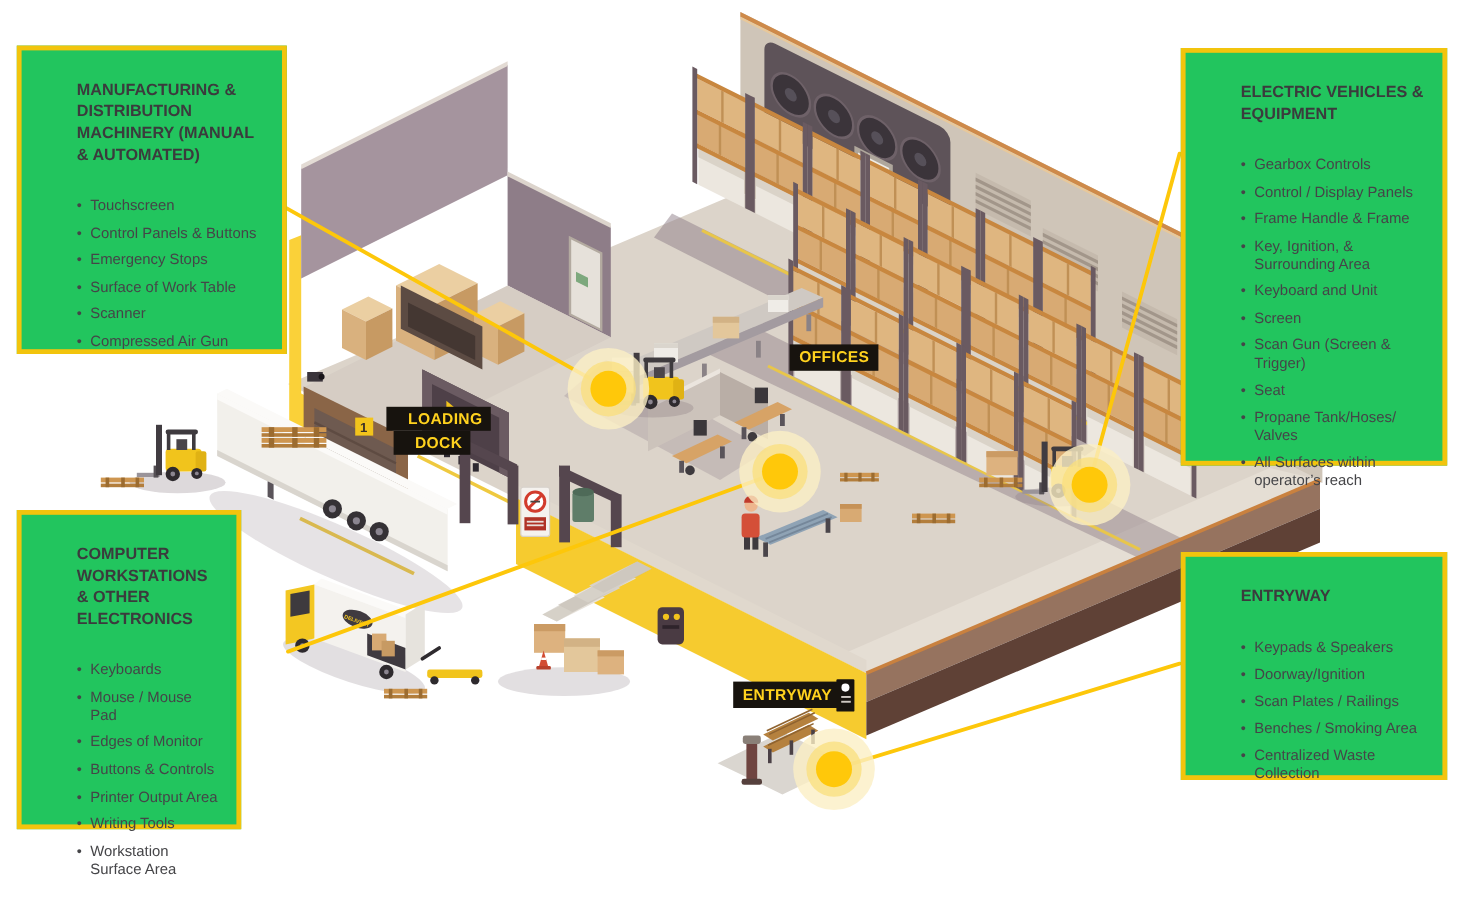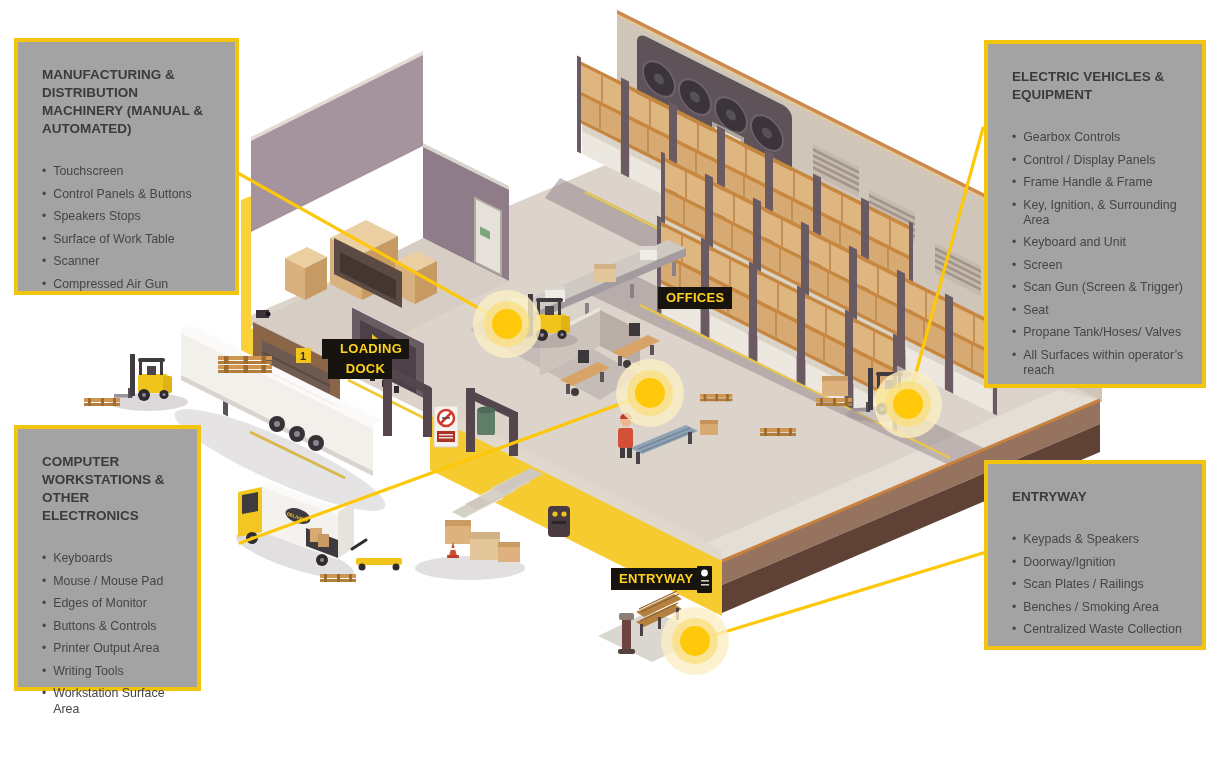--- a/index.html
+++ b/index.html
@@ -6,22 +6,22 @@
     --accent:#F2C40D; --connector:#FDC70A; --dot:#FFC80A;
     --label-bg:#17130E; --label-fg:#FFD21E;
     --title:#3B3B3D; --text:#454548;
   }
   *{box-sizing:border-box;}
   html,body{margin:0;padding:0;background:#ffffff;}
   #stage{position:relative;width:1224px;height:765px;background:#ffffff;overflow:hidden;
          font-family:"Liberation Sans", sans-serif;}
   #scene-svg{position:absolute;left:0;top:0;}
 
-  .panel{position:absolute;background:#a3a3a3;border:4px solid var(--accent);
-         padding:24px 14px 10px 24px;}
+  .panel{position:absolute;background:#22c55e;border:4px solid var(--accent);
+         padding:24px 14px 10px 46px;}
   .panel-tl{left:14px;top:38px;width:225px;height:257px;}
   .panel-tr{left:984px;top:40px;width:222px;height:348px;}
   .panel-bl{left:14px;top:425px;width:187px;height:266px;}
   .panel-br{left:984px;top:460px;width:222px;height:190px;}
   .panel h3{margin:0 0 26px 0;font-size:13.5px;line-height:1.34;color:var(--title);
             font-weight:bold;letter-spacing:0px;}
   .panel ul{margin:0;padding:0;list-style:none;}
   .panel li{display:flex;gap:7px;font-size:12.4px;line-height:1.22;color:var(--text);
             margin-bottom:7.4px;}
   .panel li .bullet{flex:0 0 auto;font-size:12px;line-height:1.25;color:var(--text);}
@@ -448,21 +448,21 @@
         <li>
           <span class="bullet">•</span>
           <span class="item-text">Touchscreen</span>
         </li>
         <li>
           <span class="bullet">•</span>
           <span class="item-text">Control Panels &amp; Buttons</span>
         </li>
         <li>
           <span class="bullet">•</span>
-          <span class="item-text">Speakers Stops</span>
+          <span class="item-text">Emergency Stops</span>
         </li>
         <li>
           <span class="bullet">•</span>
           <span class="item-text">Surface of Work Table</span>
         </li>
         <li>
           <span class="bullet">•</span>
           <span class="item-text">Scanner</span>
         </li>
         <li>

